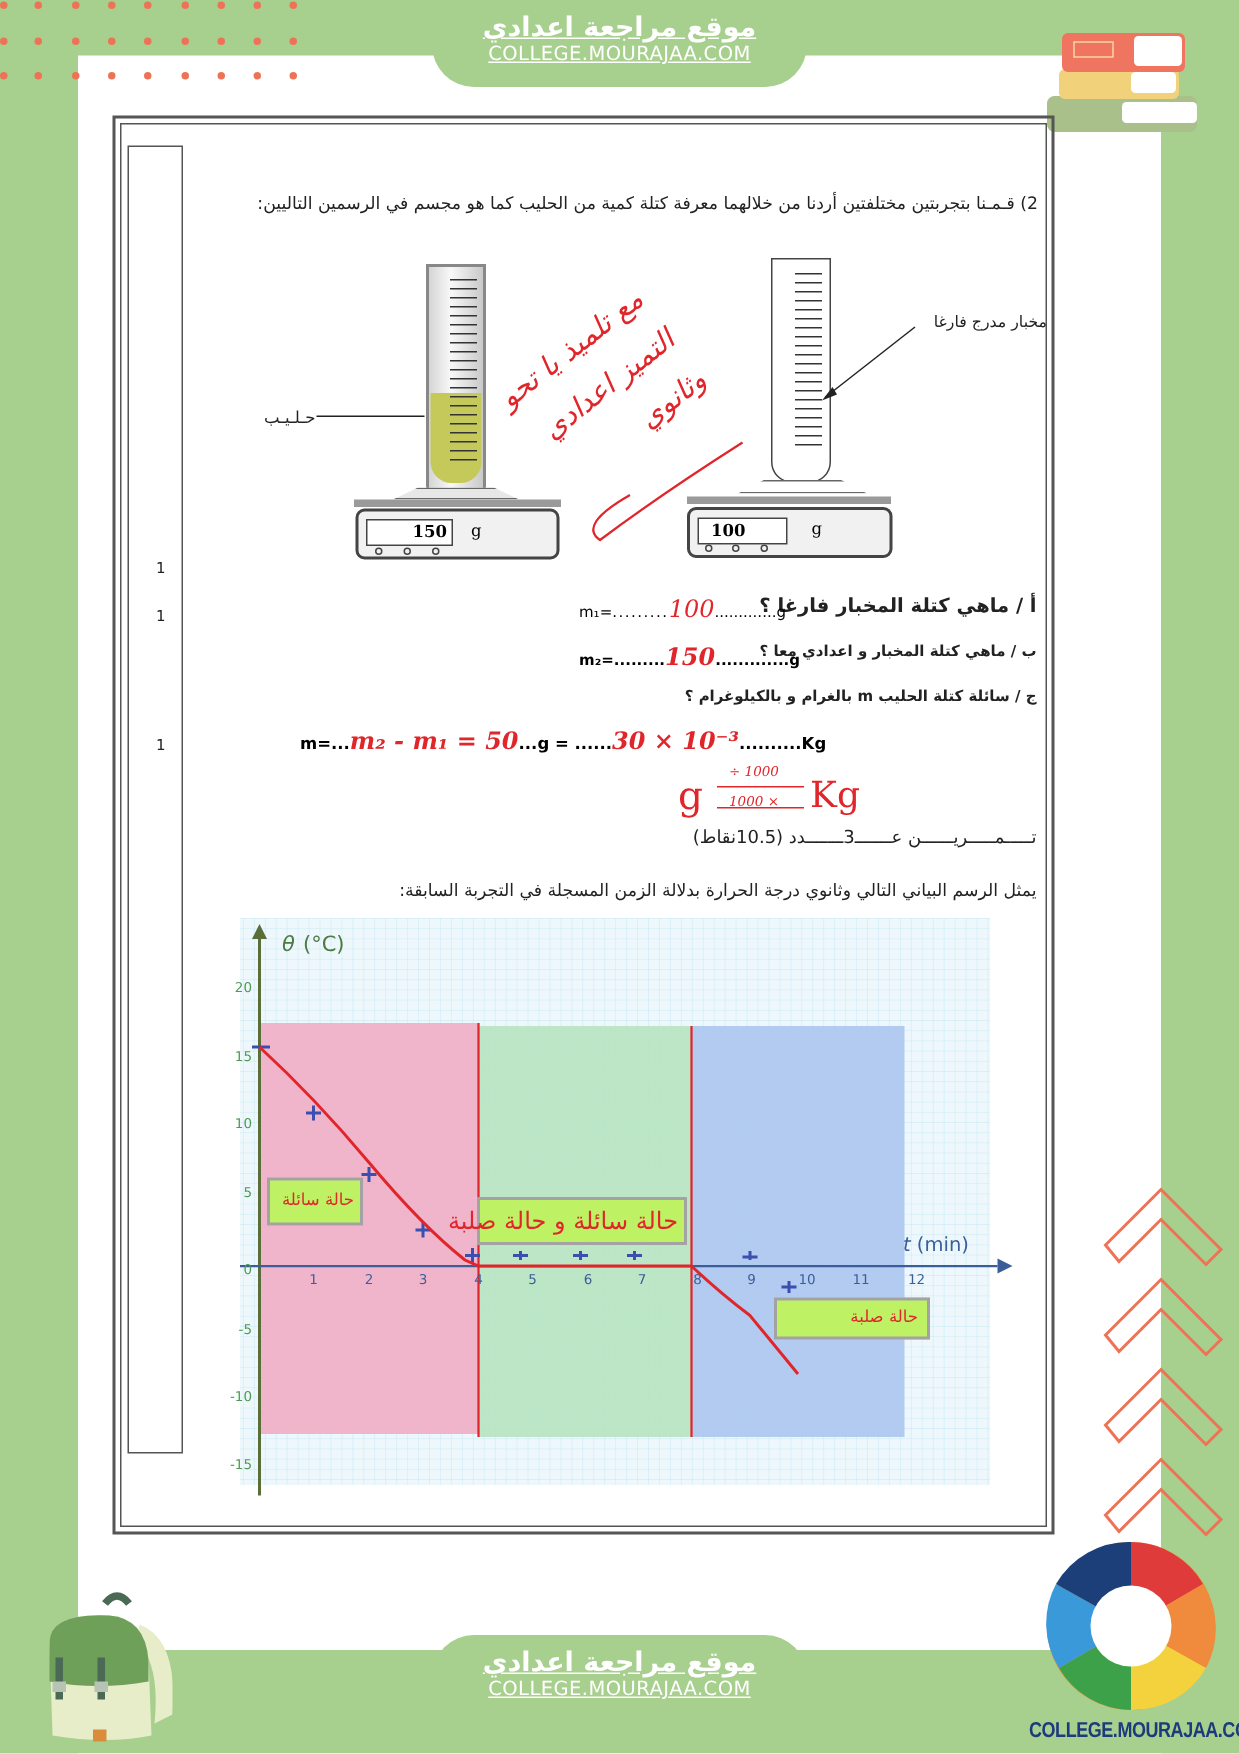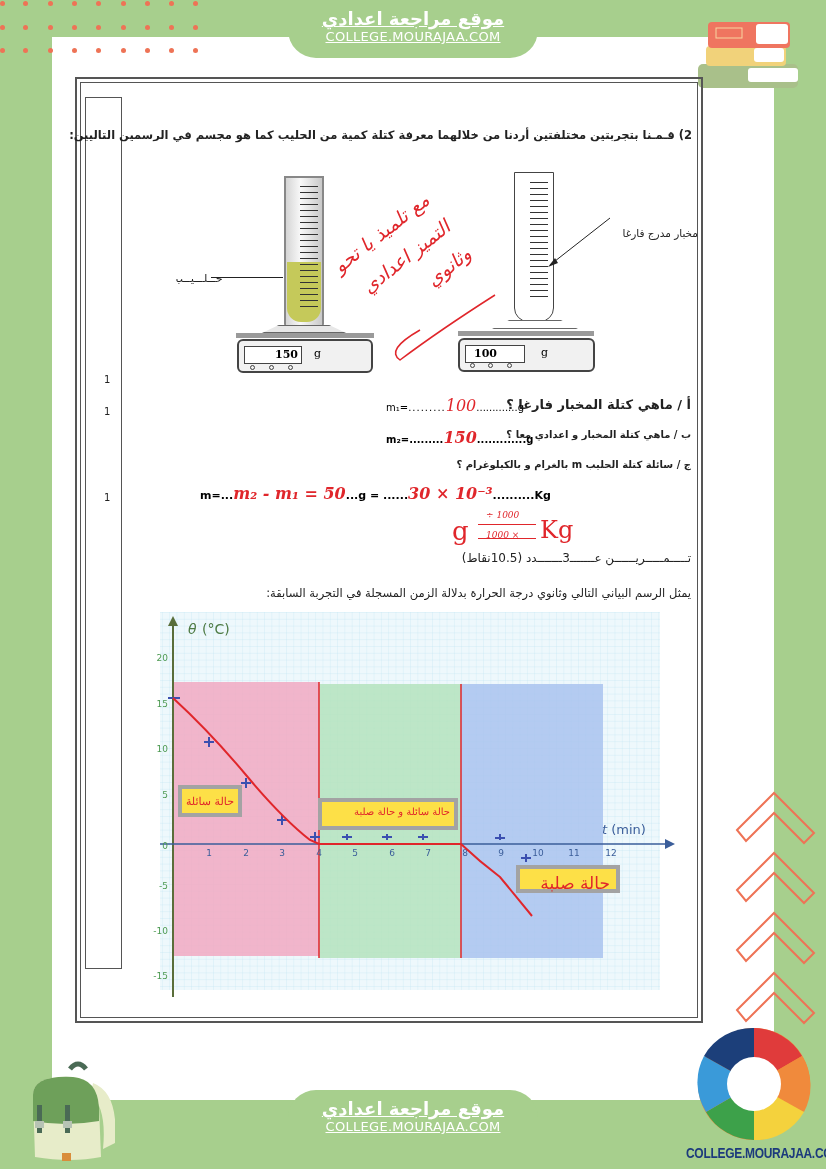--- a/index.html
+++ b/index.html
@@ -29,21 +29,21 @@
   .milk { position: absolute; background: #c5c95a; border-radius: 0 0 14px 14px; }
   .ticks { position: absolute; width: 18px; }
   .ticks span { display: block; height: 1px; background: #333; margin-bottom: 5px; }
   .base { position: absolute; background: #e7e7e7; border: 1px solid #666; }
   .plate { position: absolute; background: #9a9a9a; height: 5px; }
   .scale { position: absolute; border: 2px solid #444; border-radius: 6px; background: #f1f1f1; height: 34px; }
   .screen { position: absolute; border: 1px solid #444; background: #fff; font-family: "DejaVu Serif", serif; font-size: 11px; font-weight: bold; }
   .knob { position: absolute; width: 5px; height: 5px; border: 1px solid #444; border-radius: 50%; }
 
   .chart { position: absolute; left: 140px; top: 612px; width: 540px; height: 390px; }
-  .annot-box { position: absolute; background: #fde047; border: 4px solid #a3a3a3; }
+  .annot-box { position: absolute; background: #bef264; border: 2px solid #a3a3a3; }
 </style>
 </head>
 <body>
 
 <div class="green" style="left:0;top:0;width:826px;height:37px;"></div>
 <div class="green" style="left:0;top:0;width:52px;height:1169px;"></div>
 <div class="green" style="left:774px;top:0;width:52px;height:1169px;"></div>
 <div class="green" style="left:0;top:1100px;width:826px;height:69px;"></div>
 
 <div>
@@ -129,21 +129,21 @@
 </svg>
 <div style="position:absolute;left:686px;top:1146px;font-family:'Liberation Sans',sans-serif;font-weight:bold;font-size:12px;color:#1c3a7c;letter-spacing:-0.3px;transform:scaleY(1.2);">COLLEGE.MOURAJAA.COM</div>
 
 <div class="frame-outer"></div>
 <div class="frame-inner"></div>
 <div class="score-col"></div>
 <div class="score" style="top:374px">1</div>
 <div class="score" style="top:406px">1</div>
 <div class="score" style="top:492px">1</div>
 
-<div class="rtl" style="right:134px;top:128px;width:580px;font-size:11.5px;text-align:right;white-space:nowrap;font-weight:bold;">2) قـمـنا بتجربتين مختلفتين أردنا من خلالهما معرفة كتلة كمية من الحليب كما هو مجسم في الرسمين التاليين:</div>
+<div class="rtl" style="right:134px;top:128px;width:580px;font-size:11.5px;text-align:right;white-space:nowrap;">2) قـمـنا بتجربتين مختلفتين أردنا من خلالهما معرفة كتلة كمية من الحليب كما هو مجسم في الرسمين التاليين:</div>
 
 <div>
   <div class="cyl" style="left:284px;top:176px;width:40px;height:150px;border-radius:0 0 2px 2px;"></div>
   <div class="milk" style="left:287px;top:262px;width:34px;height:60px;"></div>
   <div class="ticks" style="left:300px;top:186px">
     <span></span>
       <span></span>
       <span></span>
       <span></span>
       <span></span>
@@ -169,21 +169,21 @@
 </div>
 <div>
   <div class="scale" style="left:237px;top:339px;width:136px;"></div>
   <div class="screen" style="left:244px;top:346px;width:58px;height:18px;text-align:right;padding-right:3px;line-height:16px;">150</div>
   <div style="position:absolute;left:314px;top:347px;font-family:'DejaVu Serif',serif;font-size:11px;">g</div>
   <div class="knob" style="left:250px;top:365px"></div>
     <div class="knob" style="left:269px;top:365px"></div>
     <div class="knob" style="left:288px;top:365px"></div>
 </div>
 <div style="position:absolute;left:176px;top:267px;width:110px;">
-  <span class="rtl" style="position:static;font-size:11px;font-family:Liberation Mono, monospace;">حـلـيـب</span>
+  <span class="rtl" style="position:static;font-size:11px;">حـلـيـب</span>
   <span style="position:absolute;left:35px;top:10px;width:72px;height:1px;background:#222;"></span>
 </div>
 
 <div>
   <div class="cyl-empty" style="position:absolute;left:514px;top:172px;width:40px;height:150px;"></div>
   <div class="ticks" style="left:530px;top:182px">
     <span></span>
       <span></span>
       <span></span>
       <span></span>
@@ -208,21 +208,21 @@
   <div class="plate" style="left:458px;top:331px;width:136px;"></div>
 </div>
 <div>
   <div class="scale" style="left:458px;top:338px;width:137px;"></div>
   <div class="screen" style="left:465px;top:345px;width:60px;height:18px;padding-left:8px;line-height:16px;">100</div>
   <div style="position:absolute;left:541px;top:346px;font-family:'DejaVu Serif',serif;font-size:11px;">g</div>
   <div class="knob" style="left:470px;top:363px"></div>
     <div class="knob" style="left:488px;top:363px"></div>
     <div class="knob" style="left:507px;top:363px"></div>
 </div>
-<div class="rtl" style="right:128px;top:227px;font-size:10.5px;">مخبار مدرج فارغا</div>
+<div class="rtl" style="right:128px;top:209px;font-size:10.5px;">مخبار مدرج فارغا</div>
 <svg style="position:absolute;left:545px;top:215px" width="70" height="55">
   <line x1="65" y1="3" x2="5" y2="50" stroke="#222" stroke-width="1"></line>
   <polygon points="3,52 10,43 13,48" fill="#222"></polygon>
 </svg>
 
 <div class="hand" style="left:340px;top:210px;width:120px;font-size:19px;line-height:34px;transform:rotate(-38deg);direction:rtl;">مع تلميذ يا تحو التميز اعدادي وثانوي</div>
 <svg style="position:absolute;left:380px;top:290px" width="120" height="80">
   <path d="M115 5 Q60 40 20 70 Q5 60 40 40" stroke="#e0262b" stroke-width="1.5" fill="none"></path>
 </svg>
 
@@ -315,17 +315,17 @@
     <path d="M28 86 h12"></path>
   </g>
 
   <path d="M33 86 Q70 120 106 163 T170 228 L179 232 L321 232 Q340 250 360 265 L392 304" fill="none" stroke="#e0262b" stroke-width="2"></path>
 </svg>
 
 <div class="annot-box" style="left:178px;top:785px;width:64px;height:32px;">
   <span class="hand" style="right:4px;top:6px;font-size:11px;font-style:normal;direction:rtl;white-space:nowrap;">حالة سائلة</span>
 </div>
 <div class="annot-box" style="left:318px;top:798px;width:140px;height:32px;">
-  <span class="hand" style="right:4px;top:4px;font-size:10px;font-style:normal;direction:rtl;white-space:nowrap;">حالة سائلة و حالة صلبة</span>
+  <span class="hand" style="right:4px;top:4px;font-size:16px;font-style:normal;direction:rtl;white-space:nowrap;">حالة سائلة و حالة صلبة</span>
 </div>
 <div class="annot-box" style="left:516px;top:865px;width:104px;height:28px;">
-  <span class="hand" style="right:6px;top:4px;font-size:17px;font-style:normal;direction:rtl;white-space:nowrap;">حالة صلبة</span>
+  <span class="hand" style="right:6px;top:4px;font-size:11px;font-style:normal;direction:rtl;white-space:nowrap;">حالة صلبة</span>
 </div>
 
 </body></html>

